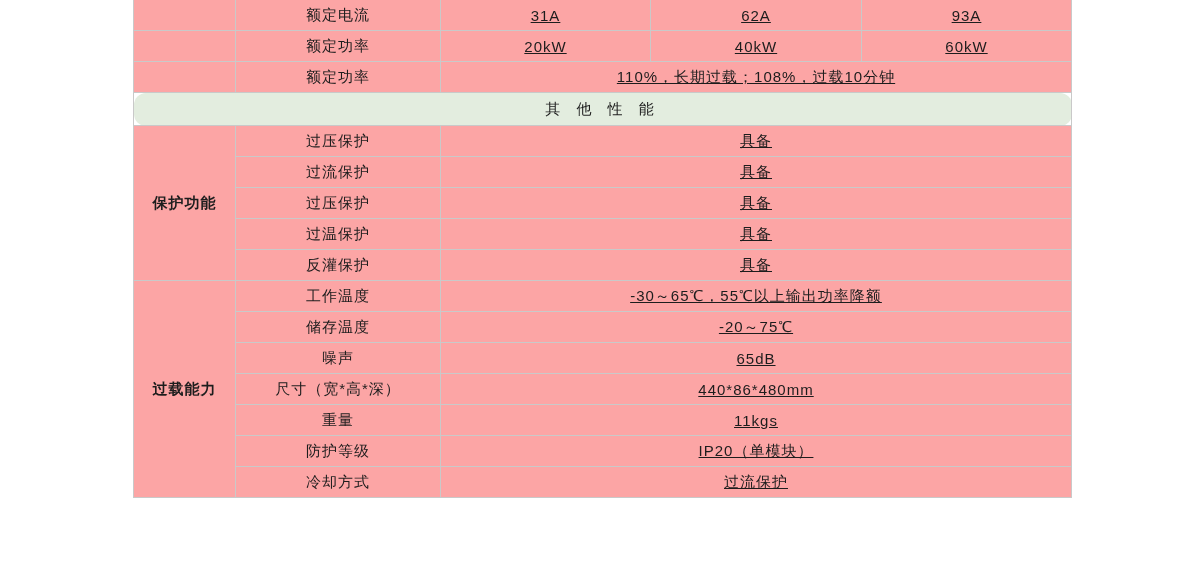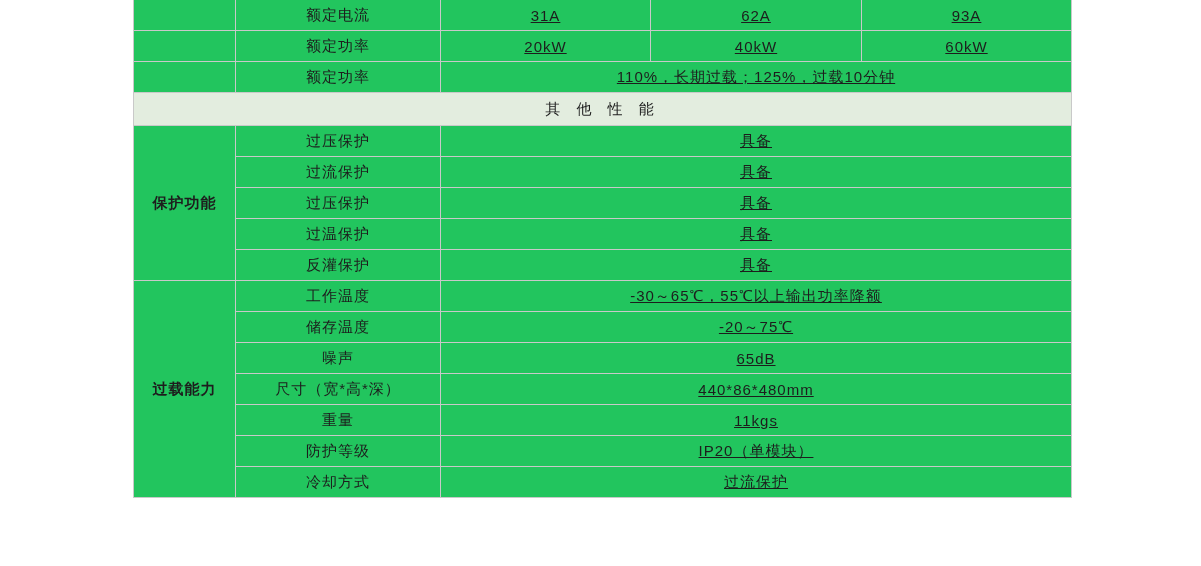--- a/index.html
+++ b/index.html
@@ -29,21 +29,21 @@
   }
   table.spec td {
     border: 1px solid #c9c9c9;
     height: 30px;
     padding: 0 6px;
     text-align: center;
     vertical-align: middle;
     font-size: 15px;
     letter-spacing: 1px;
     color: #1d1d1d;
-    background: #22c55e;
+    background: #fca5a5;
   }
   td.group {
     width: 102px;
     letter-spacing: 1px;
     font-weight: bold;
   }
   td.label {
     width: 205px;
     letter-spacing: 2px;
   }
@@ -52,20 +52,21 @@
     text-decoration: underline;
   }
   tr.section td {
     background: #e3eddf;
     height: 32px;
     letter-spacing: 6px;
     font-size: 15px;
     color: #1d1d1d;
     border-left: 1px solid #c9c9c9;
     border-right: 1px solid #c9c9c9;
+    border-radius: 12px;
   }
   .narrow-letter { letter-spacing: 0.5px; }
 </style>
 </head>
 <body>
 
 <div class="page">
   <table class="spec">
     <colgroup>
       <col style="width:102px">
@@ -85,21 +86,21 @@
       <tr>
         <td class="group"></td>
         <td class="label">额定功率</td>
         <td class="val">20kW</td>
         <td class="val">40kW</td>
         <td class="val">60kW</td>
       </tr>
       <tr>
         <td class="group"></td>
         <td class="label">额定功率</td>
-        <td class="val narrow-letter" colspan="3">110%，长期过载；125%，过载10分钟</td>
+        <td class="val narrow-letter" colspan="3">110%，长期过载；108%，过载10分钟</td>
       </tr>
       <tr class="section">
         <td colspan="5">其 他 性 能</td>
       </tr>
 
       <tr>
         <td class="group" rowspan="5">保护功能</td>
         <td class="label">过压保护</td>
         <td class="val" colspan="3">具备</td>
       </tr>

